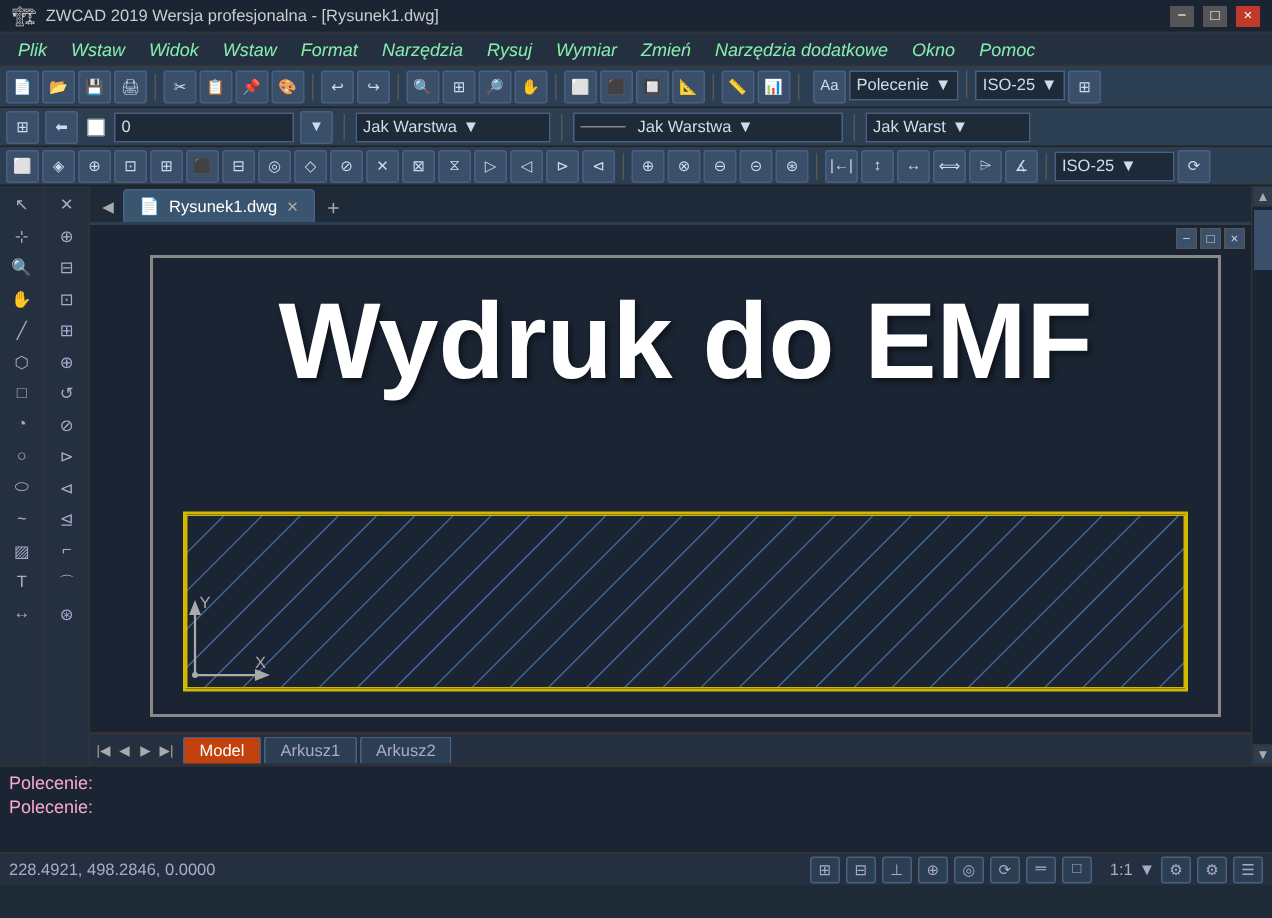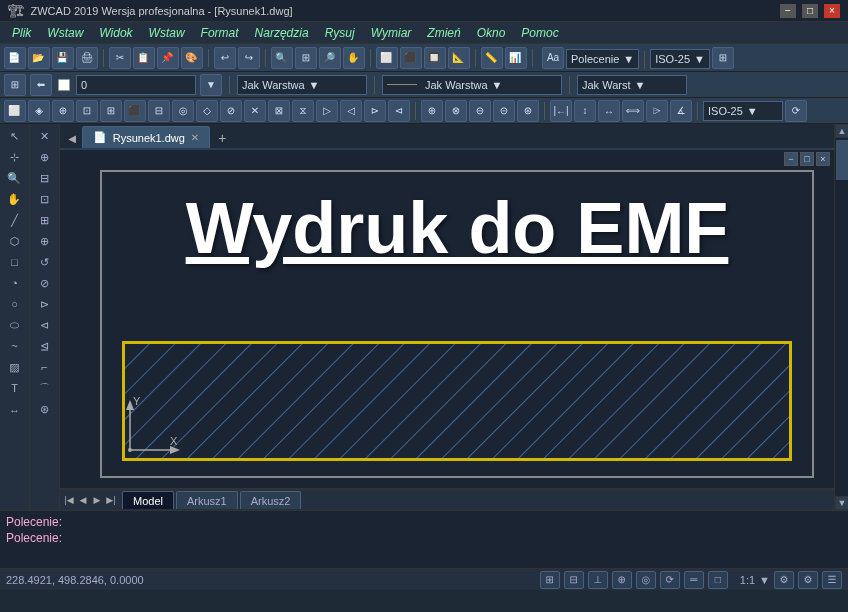--- a/index.html
+++ b/index.html
@@ -391,21 +391,21 @@
       font-size: 11px;
       cursor: pointer;
       border-radius: 2px 2px 0 0;
       background: #2c3e52;
       color: #aac;
       border: 1px solid #4a6080;
       border-bottom: none;
       margin-right: 2px;
     }
     .sheet-tab.active {
-      background: #0f172a;
+      background: #c2410c;
       color: #fff;
     }
 
     
     #command-area {
       background: #1a2433;
       height: 58px;
       border-top: 1px solid #333;
       padding: 3px 6px;
       font-size: 12px;
@@ -490,20 +490,21 @@
 <div id="menu-bar">
   <div class="menu-item">Plik</div>
   <div class="menu-item">Wstaw</div>
   <div class="menu-item">Widok</div>
   <div class="menu-item">Wstaw</div>
   <div class="menu-item">Format</div>
   <div class="menu-item">Narzędzia</div>
   <div class="menu-item">Rysuj</div>
   <div class="menu-item">Wymiar</div>
   <div class="menu-item">Zmień</div>
+  <div class="menu-item">Narzędzia dodatkowe</div>
   <div class="menu-item">Okno</div>
   <div class="menu-item">Pomoc</div>
 </div>
 
 <div class="toolbar-row">
   <div class="tb-btn">📄</div>
   <div class="tb-btn">📂</div>
   <div class="tb-btn">💾</div>
   <div class="tb-btn">🖨</div>
   <div class="tb-separator"></div>
@@ -521,21 +522,21 @@
   <div class="tb-btn">✋</div>
   <div class="tb-separator"></div>
   <div class="tb-btn">⬜</div>
   <div class="tb-btn">⬛</div>
   <div class="tb-btn">🔲</div>
   <div class="tb-btn">📐</div>
   <div class="tb-separator"></div>
   <div class="tb-btn">📏</div>
   <div class="tb-btn">📊</div>
   <div class="tb-separator"></div>
-  <div style="display:flex;align-items:flex-end;gap:2px;margin-left:4px;">
+  <div style="display:flex;align-items:flex-start;gap:2px;margin-left:4px;">
     <div class="tb-btn">Aa</div>
     <div class="tb-dropdown">
       <span>Polecenie</span>
       <span>▼</span>
     </div>
     <div class="tb-separator"></div>
     <div class="tb-dropdown">
       <span>ISO-25</span>
       <span>▼</span>
     </div>
@@ -660,21 +661,21 @@
       <div id="canvas-area" style="flex:1;position:relative;background:#1a2433;overflow:hidden;">
 
         <div id="sub-window-controls" style="position:absolute;top:2px;right:4px;display:flex;gap:2px;z-index:10;">
           <div class="sub-ctrl-btn">−</div>
           <div class="sub-ctrl-btn">□</div>
           <div class="sub-ctrl-btn">×</div>
         </div>
 
         <div id="drawing-frame" style="position:absolute;top:20px;left:40px;right:20px;bottom:10px;border:2px solid #888;background:#1a2433;">
 
-          <div class="wydruk-text" style="position:absolute;top:15px;left:50%;transform:translateX(-50%);font-size:72px;font-weight:bold;color:white;white-space:nowrap;text-shadow:2px 2px 4px rgba(0,0,0,0.5);text-decoration:underline;">Wydruk do EMF</div>
+          <div class="wydruk-text" style="position:absolute;top:15px;left:50%;transform:translateX(-50%);font-size:72px;font-weight:bold;color:white;white-space:nowrap;text-shadow:2px 2px 4px rgba(0,0,0,0.5);">Wydruk do EMF</div>
 
           <div id="hatch-rect" style="position:absolute;left:20px;right:20px;bottom:15px;height:120px;border:2px solid #d4b800;overflow:hidden;">
             <svg class="hatch-svg" xmlns="http://www.w3.org/2000/svg" width="100%" height="100%">
               <defs>
                 <pattern id="hatch-lines" x="0" y="0" width="18" height="18" patternUnits="userSpaceOnUse" patternTransform="rotate(45)">
                   <line x1="0" y1="0" x2="0" y2="18" stroke="#4a7ab5" stroke-width="1.5"></line>
                 </pattern>
               </defs>
               <rect width="100%" height="100%" fill="#1a2433"></rect>
               <rect width="100%" height="100%" fill="url(#hatch-lines)"></rect>

